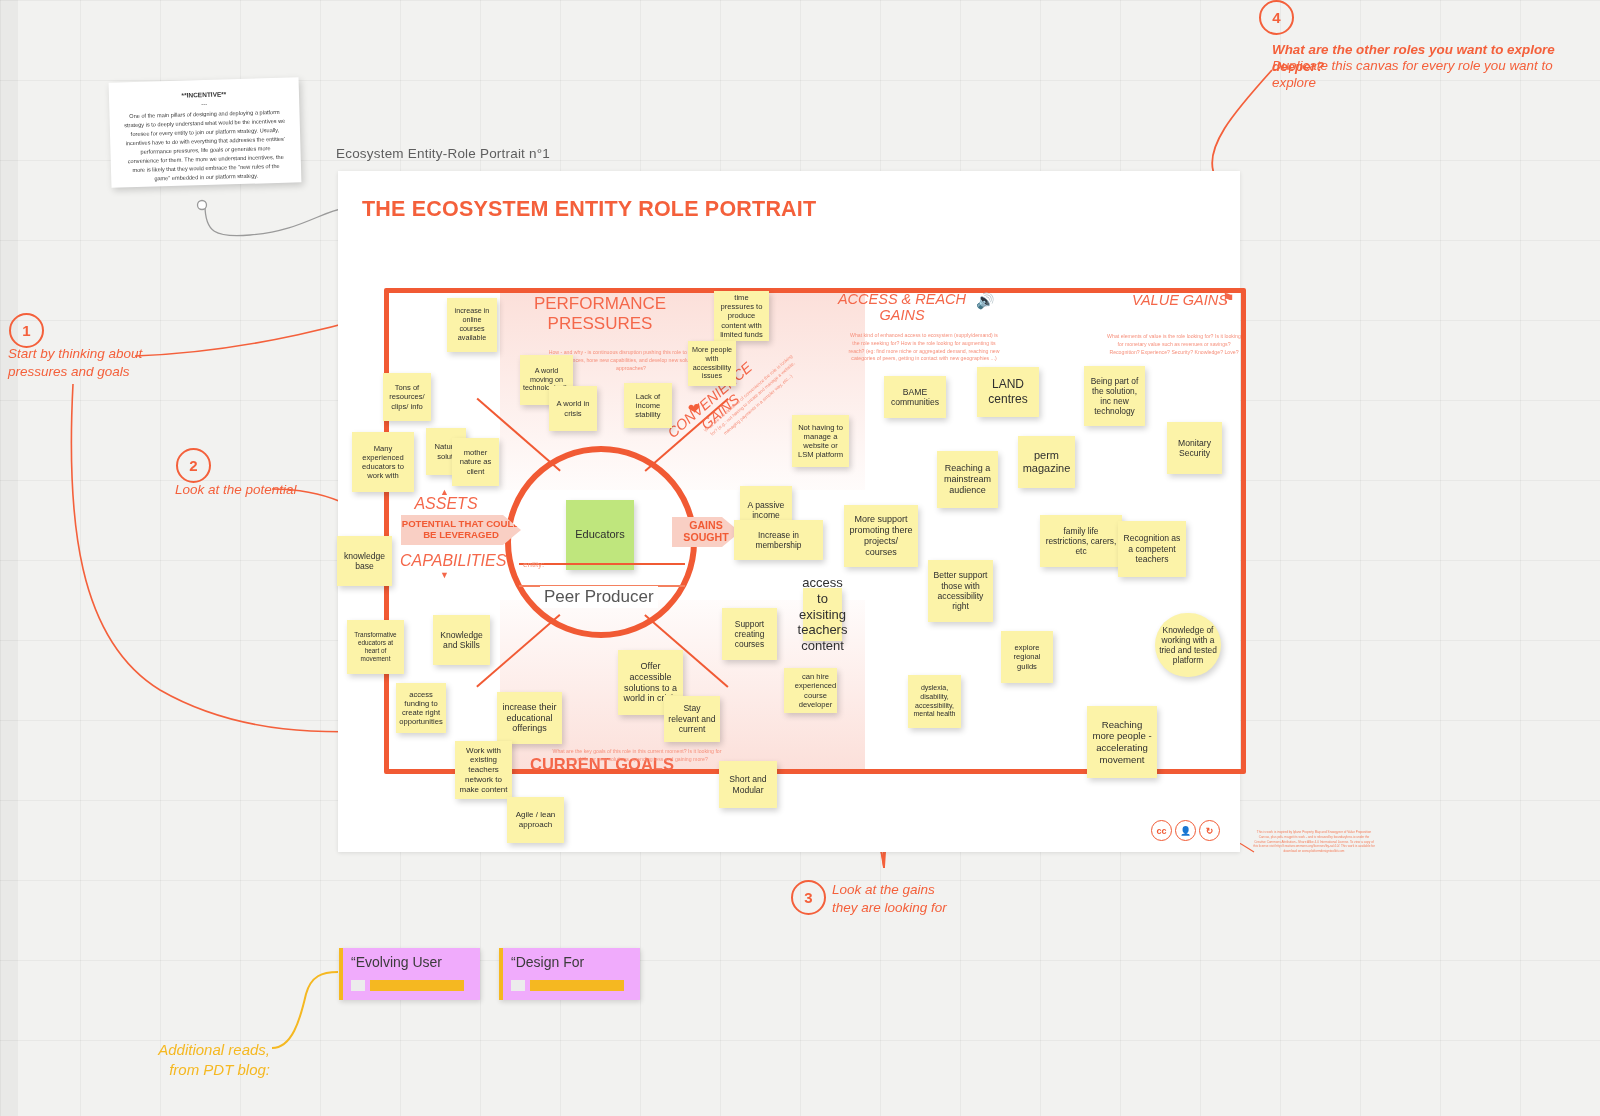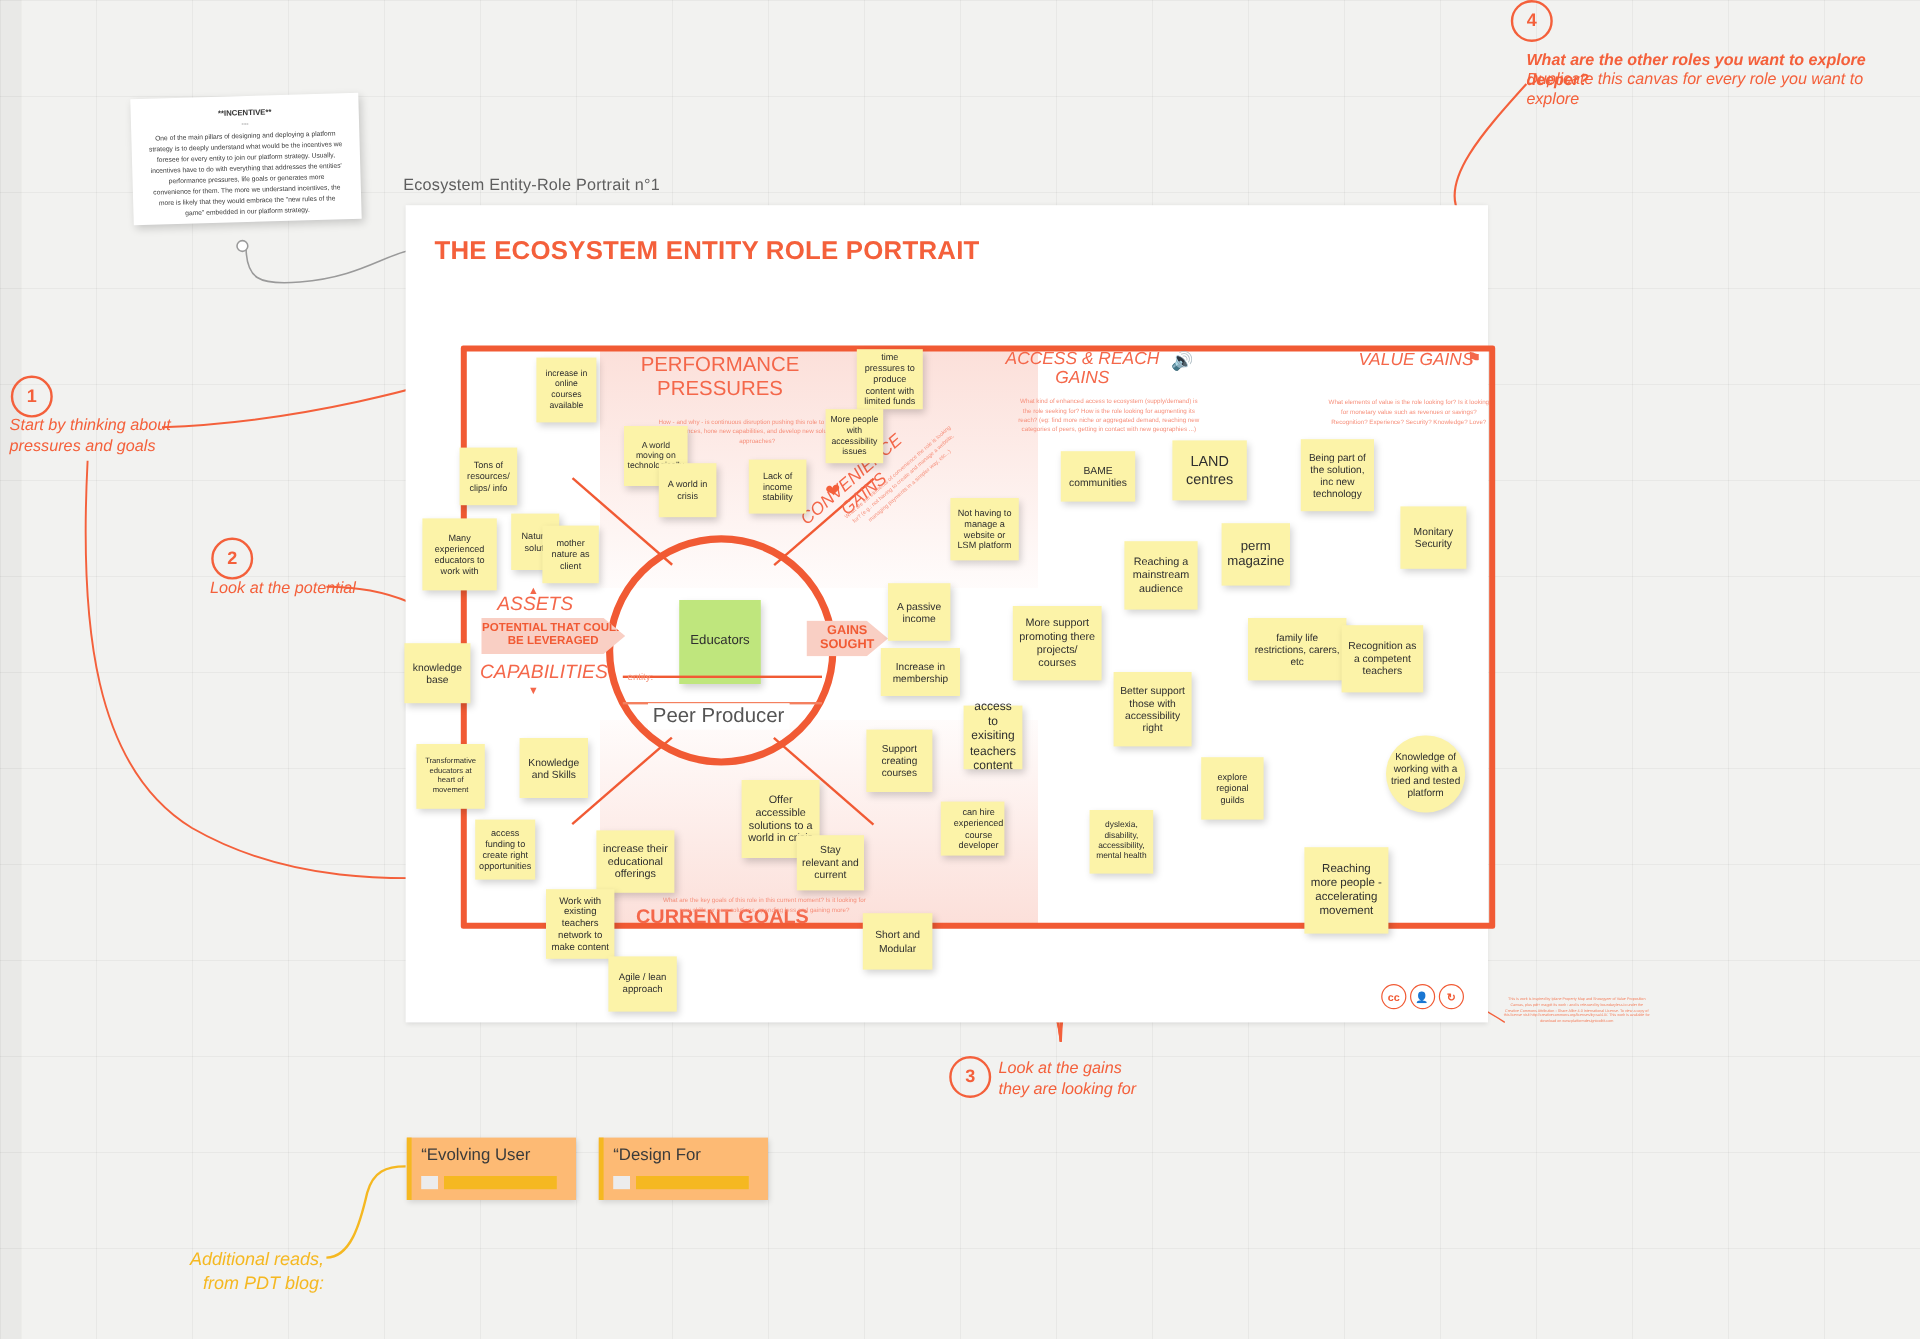--- a/index.html
+++ b/index.html
@@ -115,21 +115,21 @@
     left:110px;top:80px;width:190px;height:105px;background:#fff;
     box-shadow:2px 3px 7px rgba(0,0,0,0.18);
     transform:rotate(-1.6deg);
   }
   #incentive-title{position:absolute;left:0;top:11px;width:190px;text-align:center;font-size:6.5px;font-weight:bold;color:#333;}
   #incentive-dash{position:absolute;left:0;top:21px;width:190px;text-align:center;font-size:6px;color:#555;}
   #incentive-body{position:absolute;left:14px;top:30px;width:162px;text-align:center;font-size:5.6px;line-height:1.62;color:#3a3a3a;}
 
   
   .read-card{
-    position:absolute;width:137px;height:52px;background:#fdba74;
+    position:absolute;width:137px;height:52px;background:#f0abfc;
     border-left:4px solid #f5b821;
     box-shadow:1px 2px 5px rgba(0,0,0,0.14);
   }
   .read-title{position:absolute;left:8px;top:6px;font-size:14px;color:#3b3b3b;}
   .read-bar{position:absolute;left:27px;top:32px;width:94px;height:11px;background:#f5b821;}
   .read-sq{position:absolute;left:8px;top:32px;width:14px;height:11px;background:#ececec;}
 
   
   .cc-ic{
     position:absolute;width:19px;height:19px;border:1.6px solid #f15a34;border-radius:50%;
@@ -282,23 +282,23 @@
     <div class="abs sticky" style="left: 433px; top: 615px; width: 57px; height: 50px; font-size: 8.6px;">Knowledge and Skills</div>
     <div class="abs sticky" style="left: 396px; top: 683px; width: 50px; height: 50px; font-size: 7.6px;">access funding to create right opportunities</div>
     <div class="abs sticky" style="left: 574px; top: 650px; width: 65px; height: 65px; font-size: 9px; margin-left: 44px;">Offer accessible solutions to a world in crisis</div>
     <div class="abs sticky" style="left: 497px; top: 692px; width: 65px; height: 52px; font-size: 9px;">increase their educational offerings</div>
     <div class="abs sticky" style="left: 455px; top: 741px; width: 57px; height: 58px; font-size: 8px;">Work with existing teachers network to make content</div>
     <div class="abs sticky" style="left: 507px; top: 797px; width: 57px; height: 46px; font-size: 8px;">Agile / lean approach</div>
     <div class="abs sticky" style="left: 664px; top: 696px; width: 56px; height: 46px; font-size: 8.6px;">Stay relevant and current</div>
     <div class="abs sticky" style="left: 719px; top: 761px; width: 58px; height: 47px; font-size: 8.6px;">Short and Modular</div>
     <div class="abs sticky" style="left: 792px; top: 415px; width: 57px; height: 52px; font-size: 7.6px;">Not having to manage a website or LSM platform</div>
     <div class="abs sticky" style="left: 740px; top: 486px; width: 52px; height: 48px; font-size: 8.6px;">A passive income</div>
-    <div class="abs sticky" style="left: 734px; top: 540px; width: 66px; height: 40px; font-size: 8.4px;">Increase in membership</div>
+    <div class="abs sticky" style="left: 734px; top: 520px; width: 89px; height: 40px; font-size: 8.4px;">Increase in membership</div>
     <div class="abs sticky" style="left: 722px; top: 608px; width: 55px; height: 52px; font-size: 8.4px;">Support creating courses</div>
-    <div class="abs sticky" style="left: 803px; top: 588px; width: 49px; height: 53px; font-size: 10px;">access to exisiting teachers content</div>
+    <div class="abs sticky" style="left: 803px; top: 588px; width: 39px; height: 53px; font-size: 13px;">access to exisiting teachers content</div>
     <div class="abs sticky" style="left: 784px; top: 668px; width: 53px; height: 45px; font-size: 7.6px; padding-left: 14px;">can hire experienced course developer</div>
     <div class="abs sticky" style="left: 844px; top: 505px; width: 74px; height: 62px; font-size: 9px;">More support promoting there projects/ courses</div>
     <div class="abs sticky" style="left: 937px; top: 451px; width: 61px; height: 57px; font-size: 9px;">Reaching a mainstream audience</div>
     <div class="abs sticky" style="left: 928px; top: 560px; width: 65px; height: 62px; font-size: 8.6px;">Better support those with accessibility right</div>
     <div class="abs sticky" style="left: 1001px; top: 631px; width: 52px; height: 52px; font-size: 7.6px;">explore regional guilds</div>
     <div class="abs sticky" style="left: 908px; top: 675px; width: 53px; height: 53px; font-size: 7px;">dyslexia, disability, accessibility, mental health</div>
     <div class="abs sticky" style="left: 884px; top: 376px; width: 62px; height: 42px; font-size: 8.6px;">BAME communities</div>
     <div class="abs sticky" style="left: 977px; top: 367px; width: 62px; height: 50px; font-size: 12px;">LAND centres</div>
     <div class="abs sticky" style="left: 1084px; top: 366px; width: 61px; height: 60px; font-size: 8.4px;">Being part of the solution, inc new technology</div>
     <div class="abs sticky" style="left: 1018px; top: 436px; width: 57px; height: 52px; font-size: 11px;">perm magazine</div>

